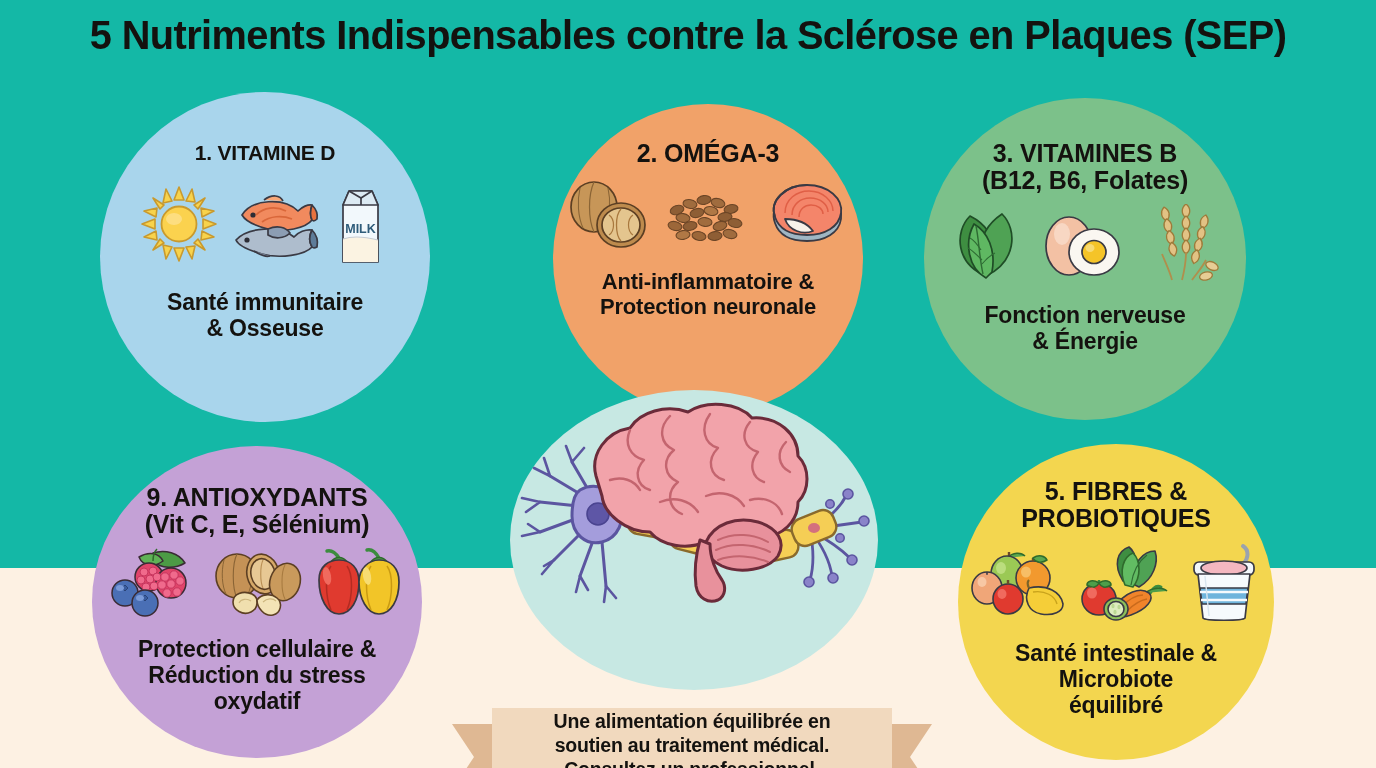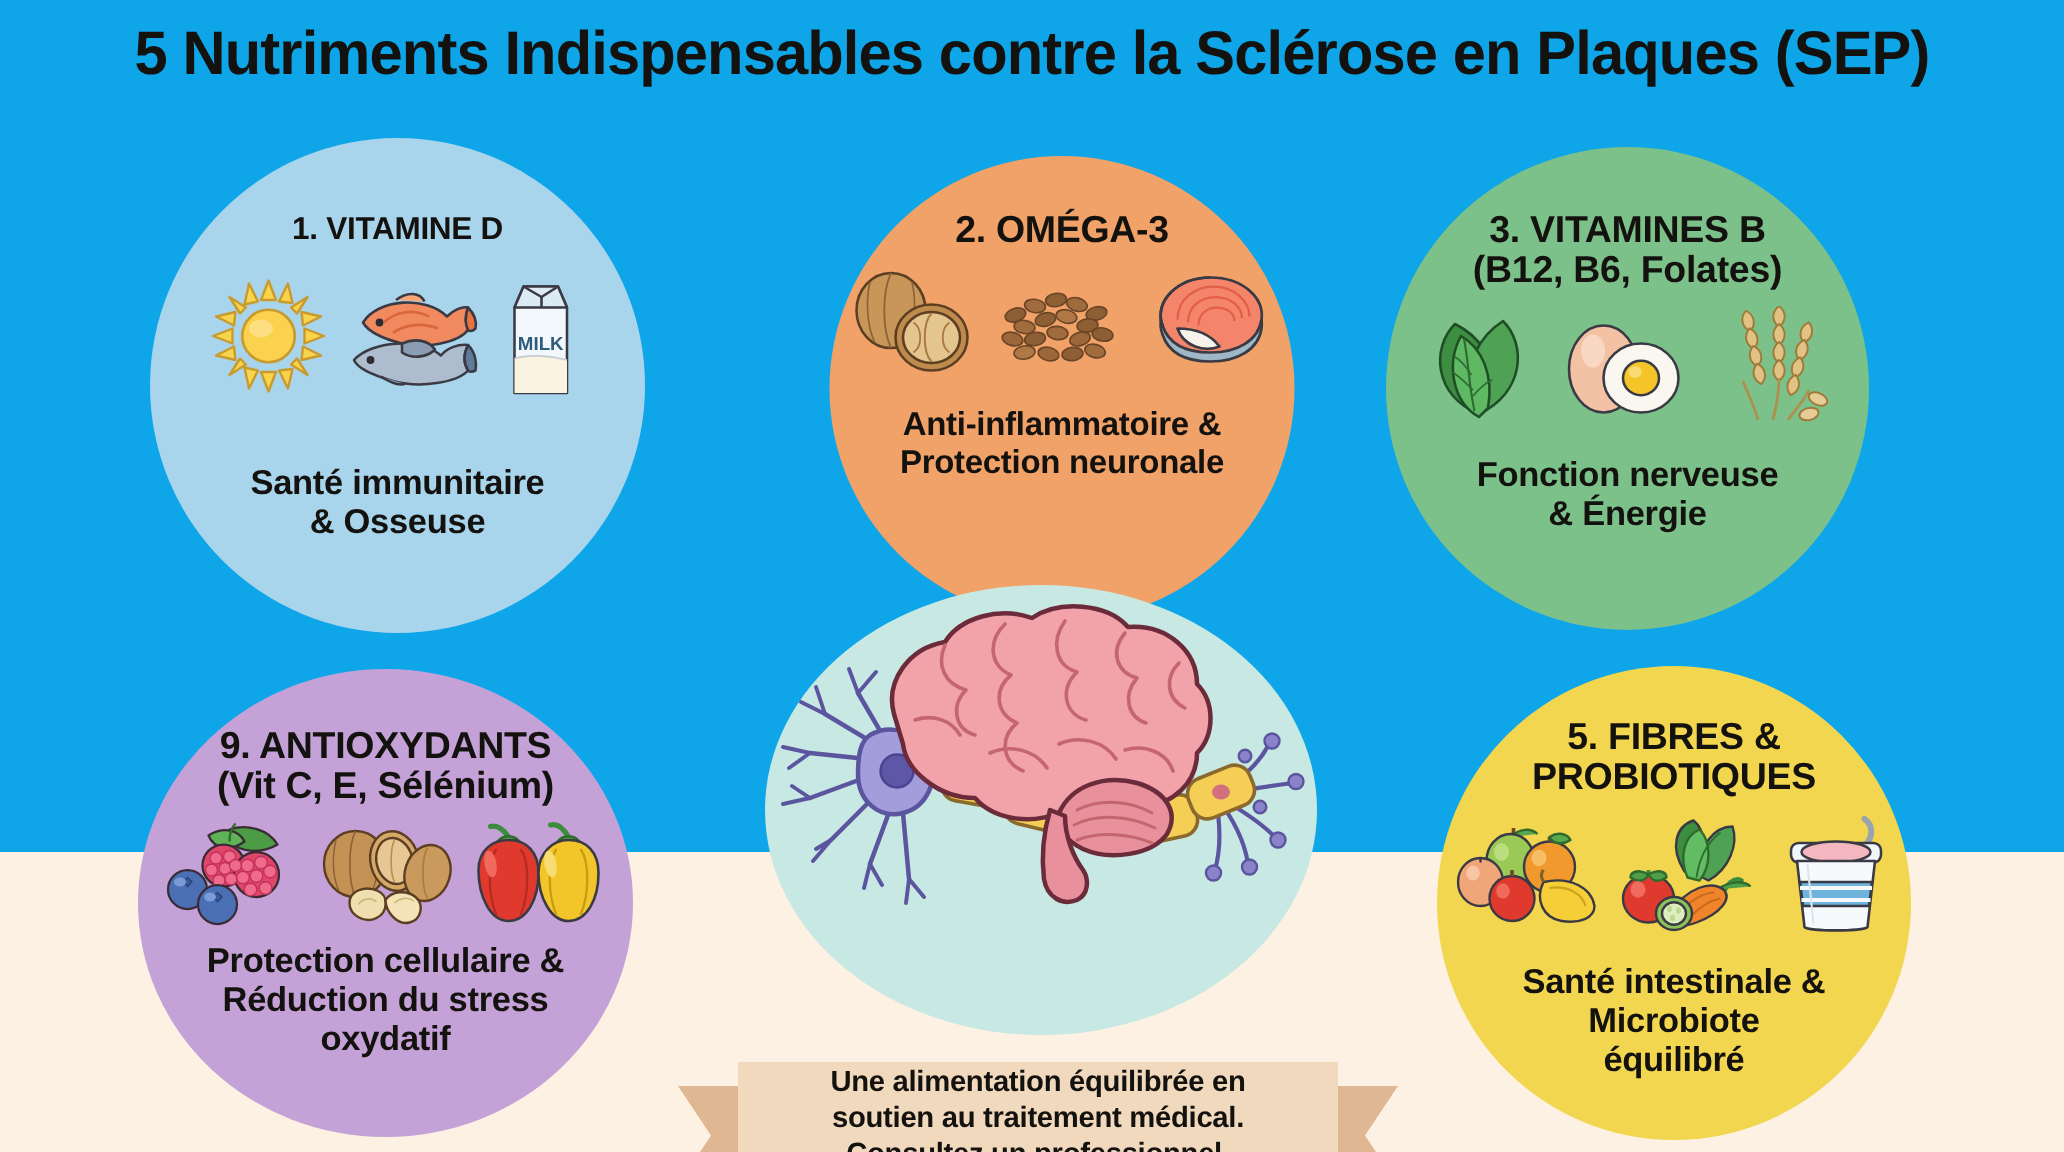--- a/index.html
+++ b/index.html
@@ -11,21 +11,21 @@
     height: 768px;
     overflow: hidden;
     background: #FDF1E3;
     font-family: "Liberation Sans", sans-serif;
     position: relative;
   }
   #stage {
     position: relative;
     width: 1376px;
     height: 568px;
-    background: #0ea5e9;
+    background: #14b8a6;
   }
 
   
   .title {
     position: absolute;
     top: 12px;
     left: 0;
     width: 1376px;
     text-align: center;
     font-size: 41px;
@@ -69,21 +69,21 @@
   }
 
   
   #circle-1 {
     left: 100px; top: 92px; width: 330px; height: 330px;
     background: #A9D5EC;
     padding-top: 50px;
   }
   #circle-1 .c-title { font-size: 21px; }
   #circle-1 .icon-row { margin-top: 16px; }
-  #circle-1 .c-sub { font-size: 23px; margin-top: 36px; }
+  #circle-1 .c-sub { font-size: 23px; margin-top: 18px; }
 
   
   #circle-2 {
     left: 553px; top: 104px; width: 310px; height: 310px;
     background: #F1A269;
     padding-top: 36px;
   }
   #circle-2 .c-title { font-size: 25px; }
   #circle-2 .icon-row { margin-top: 12px; }
   #circle-2 .c-sub { font-size: 22px; margin-top: 14px; }
@@ -99,21 +99,21 @@
   #circle-3 .c-sub { font-size: 23px; margin-top: 14px; }
 
   
   #circle-4 {
     left: 92px; top: 446px; width: 330px; height: 312px;
     background: #C4A1D6;
     padding-top: 38px;
   }
   #circle-4 .c-title { font-size: 25px; }
   #circle-4 .icon-row { margin-top: 8px; }
-  #circle-4 .c-sub { font-size: 23px; }
+  #circle-4 .c-sub { font-size: 23px; margin-top: 10px; }
 
   
   #circle-5 {
     left: 958px; top: 444px; width: 316px; height: 316px;
     background: #F3D64F;
     padding-top: 34px;
   }
   #circle-5 .c-title { font-size: 25px; }
   #circle-5 .icon-row { margin-top: 8px; }
   #circle-5 .c-sub { font-size: 23px; margin-top: 12px; }

